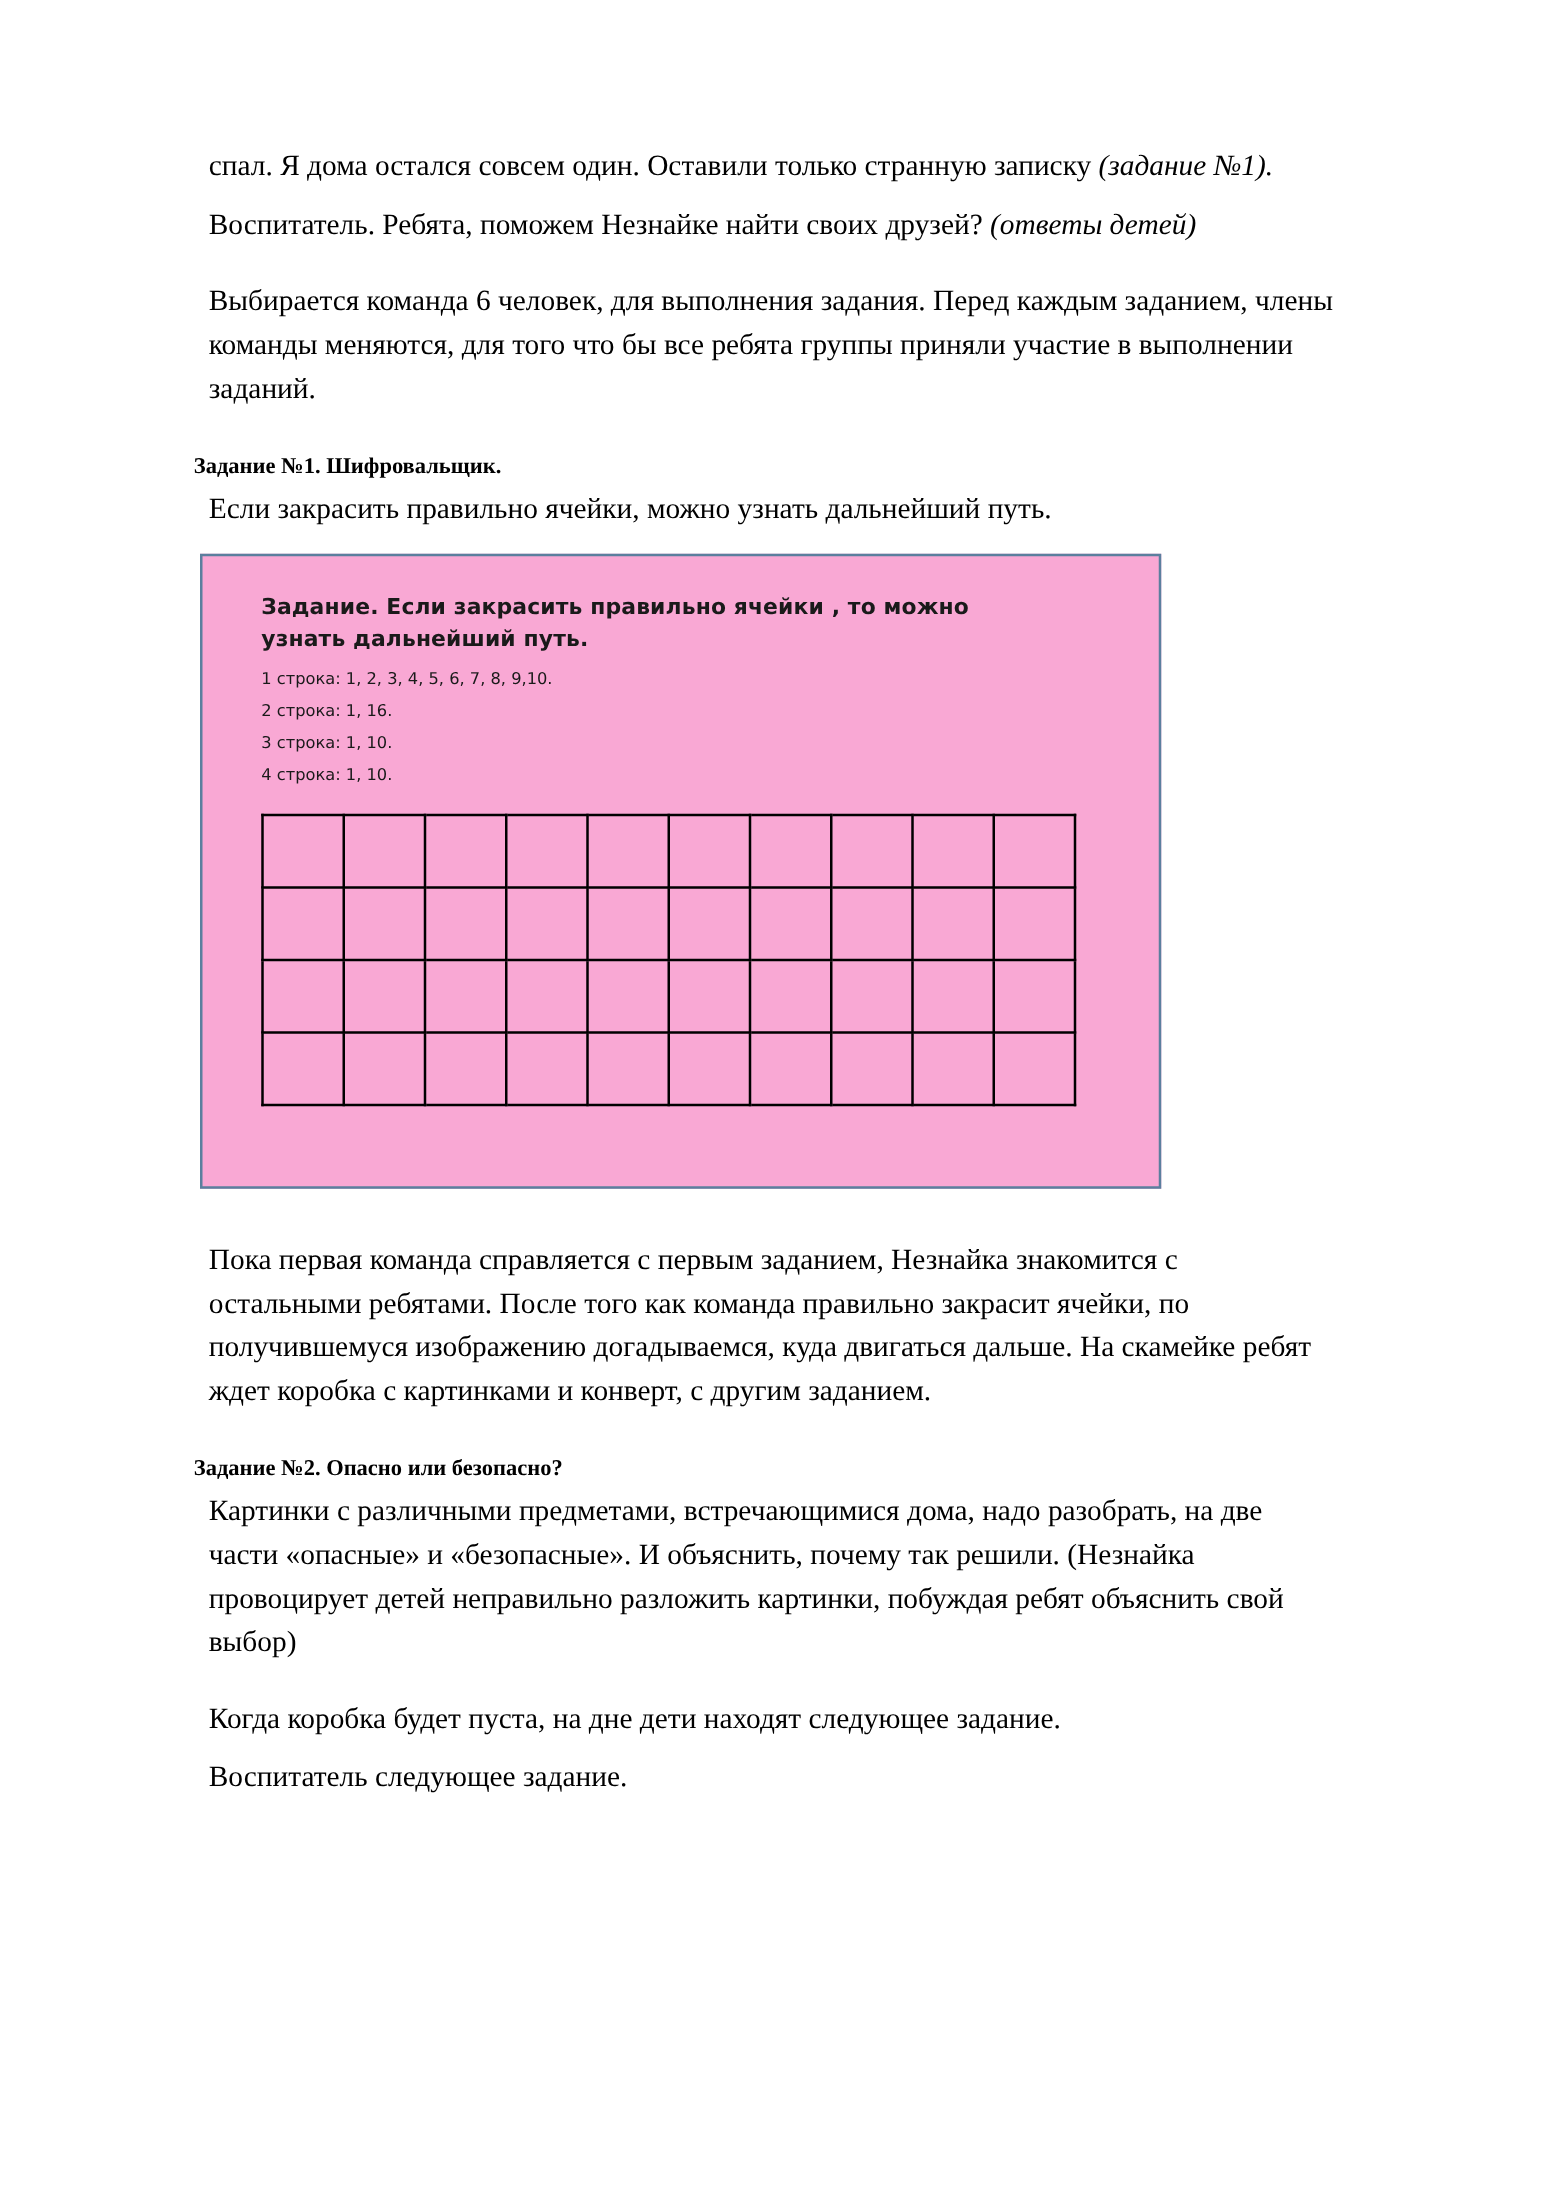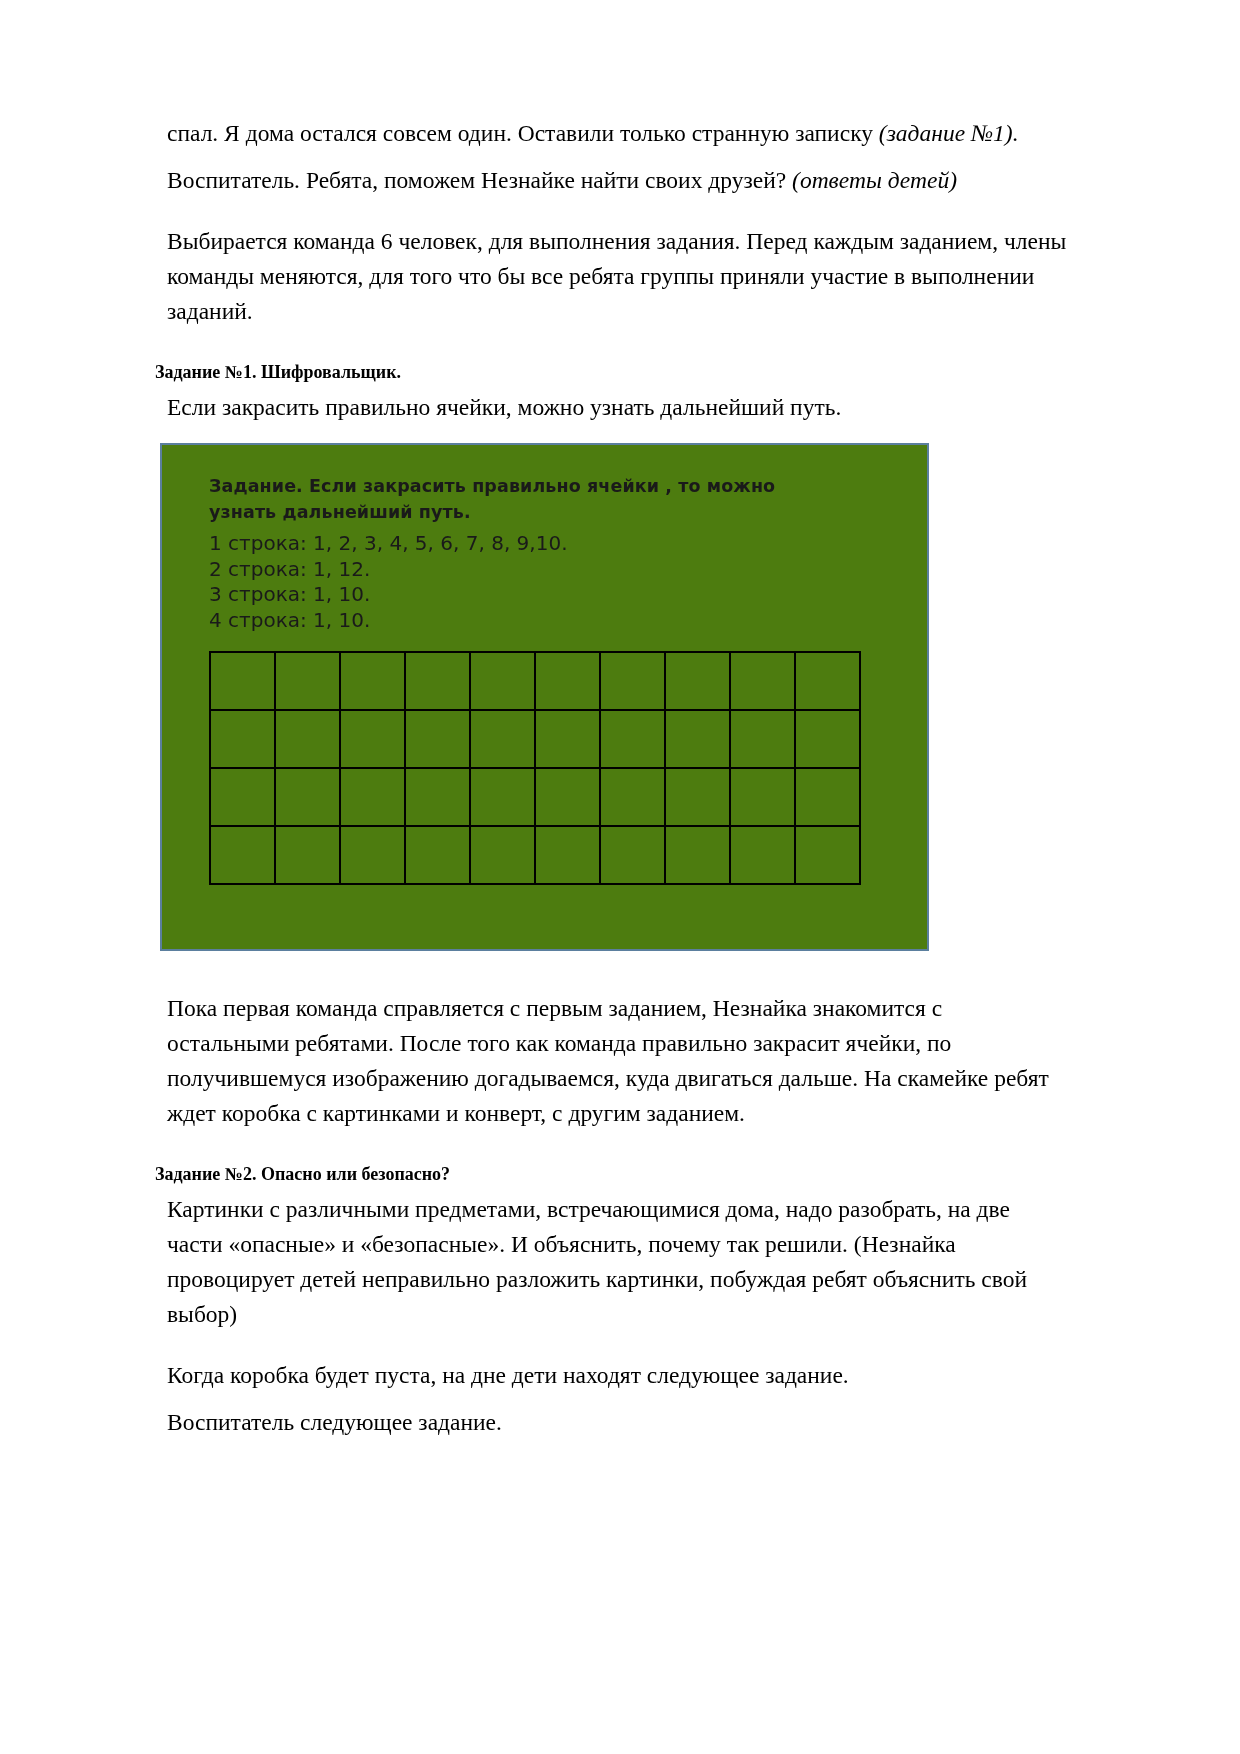--- a/index.html
+++ b/index.html
@@ -50,42 +50,42 @@
     margin: 0;
   }
   
   .figure-frame {
     box-sizing: border-box;
     margin-top: 18px;
     margin-left: 5px;
     width: 769px;
     height: 508px;
     border: 2px solid #5b7f9e;
-    background: #4d7c0f;
+    background: #f9a8d4;
     position: relative;
   }
   .fig-inner {
     position: absolute;
     left: 47px;
     top: 28px;
     right: 18px;
   }
   .fig-title {
     font-family: "DejaVu Sans", sans-serif;
     font-size: 17.5px;
     font-weight: bold;
     line-height: 26px;
     color: #1a1a1a;
     letter-spacing: 0.1px;
     max-width: 620px;
     margin: 0;
   }
   .fig-line {
     font-family: "DejaVu Sans", sans-serif;
-    font-size: 20px;
+    font-size: 13px;
     line-height: 25.5px;
     color: #1a1a1a;
     margin: 0;
   }
   .fig-rows {
     margin-top: 6px;
   }
   .grid-wrap {
     position: absolute;
     left: 47px;
@@ -119,21 +119,21 @@
   <p class="heading" style="margin-top:26px;">Задание №1. Шифровальщик.</p>
 
   <p class="para tight">Если закрасить правильно ячейки, можно узнать дальнейший путь.</p>
 
 
   <div class="figure-frame">
     <div class="fig-inner">
       <p class="fig-title"><span class="bold">Задание.</span><span> Если закрасить правильно ячейки , то можно узнать дальнейший путь.</span></p>
       <div class="fig-rows">
         <p class="fig-line">1 строка: 1, 2, 3, 4, 5, 6, 7, 8, 9,10.</p>
-        <p class="fig-line">2 строка: 1, 12.</p>
+        <p class="fig-line">2 строка: 1, 16.</p>
         <p class="fig-line">3 строка: 1, 10.</p>
         <p class="fig-line">4 строка: 1, 10.</p>
       </div>
     </div>
     <div class="grid-wrap">
       <table class="paint-grid">
         <tbody>
             <tr>
               <td style="border-color: rgb(0, 0, 0);"></td>
               <td style="border-color: rgb(0, 0, 0);"></td>

